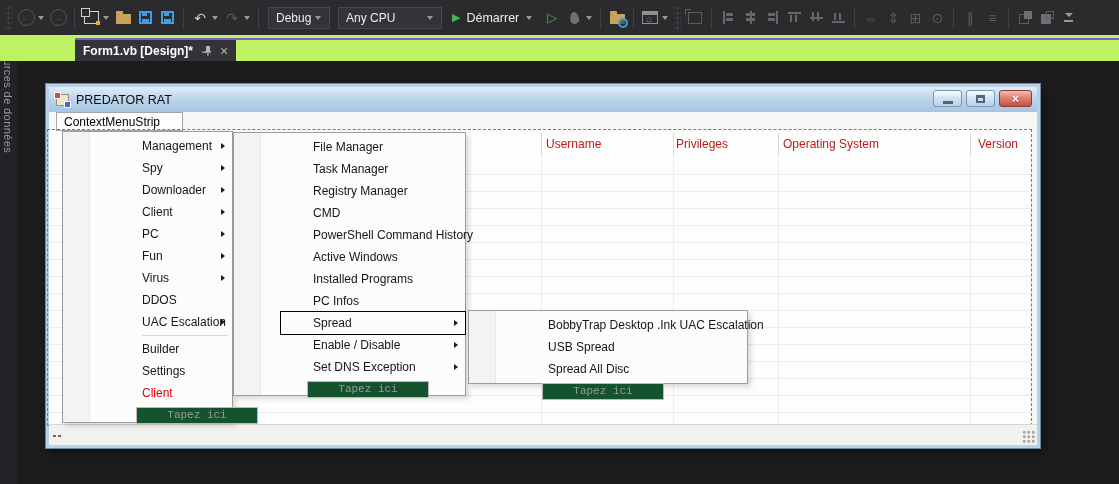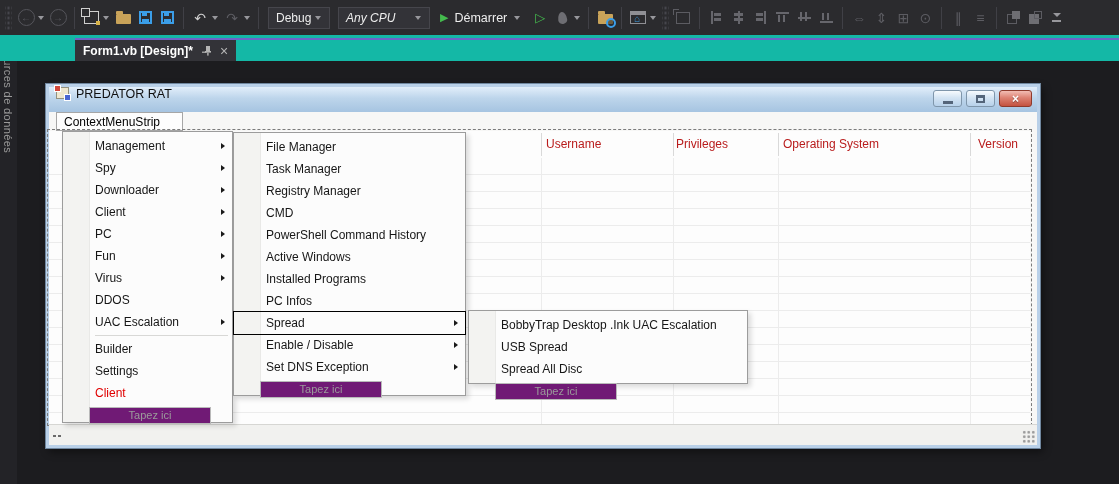--- a/index.html
+++ b/index.html
@@ -58,41 +58,41 @@
   .ic-layers::after{content:"";position:absolute;right:0;top:0;width:8px;height:8px;background:#6e6e73;}
   .ic-layers.back::after{background:transparent;border:1px solid #5c5c62;width:6px;height:6px;}
   .ic-layers.back::before{background:#6e6e73;border-color:#6e6e73;}
   .ic-ovf{position:relative;width:10px;height:11px;display:inline-block;font-style:normal;}
   .ic-ovf::before{content:"";position:absolute;left:1px;top:1px;border-left:4px solid transparent;
            border-right:4px solid transparent;border-top:4px solid #97979c;}
   .ic-ovf::after{content:"";position:absolute;left:0;top:8px;width:9px;height:2px;background:#97979c;}
   .tbcombo{display:inline-flex;align-items:center;justify-content:space-between;height:22px;background:#333338;
            border:1px solid #46464c;color:#ededed;font-size:12px;padding:0 5px 0 7px;margin:0 4px;
            box-sizing:border-box;flex:none;}
-  .tbcombo.c1{width:62px;}  .tbcombo.c2{width:92px;font-style:italic;}
+  .tbcombo.c1{width:62px;}  .tbcombo.c2{width:104px;}
   .tbstart{display:inline-flex;align-items:center;gap:6px;color:#ededed;font-size:12.5px;margin:0 6px;flex:none;}
   .tbstart .play{color:#44bb4e;font-size:11px;}
   
-  .tabwell{position:absolute;left:0;top:35px;width:100%;height:26px;background:#14b8a6;z-index:4;}
+  .tabwell{position:absolute;left:0;top:35px;width:100%;height:26px;background:#bef264;z-index:4;}
   .accent-line{position:absolute;left:75px;right:0;top:3px;height:2px;background:#6e63c8;}
   .doc-tab{position:absolute;left:75px;top:5px;height:21px;background:#333338;display:flex;align-items:center;
            padding:0 8px;color:#ffffff;font-size:12px;font-weight:bold;gap:8px;cursor:default;}
   .tab-pin svg{display:block;}
   .tab-close{color:#b5b5b5;font-size:14px;font-weight:normal;line-height:1;}
   
   .side-tab{position:absolute;left:0;top:35px;width:17px;height:449px;background:#232327;z-index:3;}
   .side-tab span{writing-mode:vertical-rl;display:block;padding-top:10px;margin-left:2px;
                  color:#9a9a9a;font-size:11px;letter-spacing:.4px;white-space:nowrap;}
   
   .form-win{position:absolute;left:46px;top:84px;width:994px;height:364px;background:#f7f7f6;
             border:3px solid #b9d0e8;box-sizing:border-box;z-index:6;
             box-shadow:0 0 0 1px #70879f,3px 4px 8px rgba(0,0,0,.45);}
   .titlebar{position:absolute;left:0;top:0;right:0;height:25px;
             background:linear-gradient(#e2eefa,#bdd5eb 45%,#a6c4e1);
-            display:flex;padding-left:7px;gap:7px;}
+            display:flex;align-items:center;padding-left:7px;gap:7px;}
   .title-text{font-size:12.5px;color:#101010;}
   .form-ico{position:relative;width:13px;height:12px;background:#efe7cf;border:1px solid #94917e;box-sizing:border-box;flex:none;}
   .form-ico::before{content:"";position:absolute;left:-3px;top:-3px;width:5px;height:5px;background:#d2493d;border:1px solid #fff;}
   .form-ico::after{content:"";position:absolute;right:-3px;bottom:-3px;width:5px;height:5px;background:#4a66d2;border:1px solid #fff;}
   .winbtns{position:absolute;right:5px;top:3px;display:flex;gap:4px;}
   .wbtn{width:29px;height:17px;border:1px solid #7f96ab;border-radius:3px;box-sizing:border-box;
         background:linear-gradient(#f7fbfe,#d4e4f3 45%,#b7d1ea);display:flex;align-items:center;justify-content:center;}
   .mingl{width:10px;height:3px;background:#54657a;margin-top:7px;}
   .maxgl{width:9px;height:8px;border:2px solid #54657a;border-top-width:3px;box-sizing:border-box;}
   .wbtn.close{width:33px;background:linear-gradient(#f2bdb4,#dd8273 45%,#c4523f);border-color:#8e3a2c;}
@@ -110,32 +110,32 @@
            background:repeating-linear-gradient(to bottom,#fdfdfd 0 16px,#ececec 16px 17px);}
   .lv-vline{position:absolute;top:27px;bottom:0;width:1px;background:#ececec;}
   
   .statusbar{position:absolute;left:0;top:337px;width:988px;height:21px;background:#f1f1ef;border-top:1px solid #d6d6d3;box-sizing:border-box;}
   .grip-dots{position:absolute;left:3px;top:9px;width:9px;height:4px;
              background-image:radial-gradient(circle,#6a6a6a 1.2px,transparent 1.4px);background-size:5px 4px;}
   .resize-grip{position:absolute;right:2px;bottom:2px;width:13px;height:13px;
              background-image:radial-gradient(circle,#9b9b9b 1.2px,transparent 1.4px);background-size:4.5px 4.5px;}
   
   .menu{position:absolute;background:#fcfcfc;border:1px solid #9c9c9c;box-sizing:border-box;
-        padding-top:3px;z-index:10;box-shadow:3px 3px 5px rgba(0,0,0,.14);}
+        padding-top:3px;z-index:10;box-shadow:3px 3px 5px rgba(0,0,0,.14);padding-left:47px;}
   .menu::before{content:"";position:absolute;left:0;top:0;bottom:0;width:26px;background:#f3f3f1;border-right:1px solid #e9e9e7;}
   .menu.m1{left:62px;top:131px;width:171px;height:292px;}
   .menu.m2{left:233px;top:132px;width:233px;height:264px;}
   .menu.m3{left:468px;top:310px;width:280px;height:74px;}
   .mi{position:relative;height:22px;line-height:22px;padding-left:32px;font-size:12px;color:#161616;white-space:nowrap;}
   .mi.sel{box-shadow:0 0 0 1px #000;}
   .arr{position:absolute;right:7px;top:7.5px;width:0;height:0;border-left:4.5px solid #1a1a1a;
        border-top:3.5px solid transparent;border-bottom:3.5px solid transparent;}
   .msep{height:1px;background:#d8d8d6;margin:2px 4px 2px 32px;position:relative;}
   .type-here{position:relative;height:17px;line-height:15px;box-sizing:border-box;width:122px;margin:3px 0 0 26px;
-             border:1px solid #b9b9b9;color:#9b9b9b;font-size:11px;text-align:center;background:#701a75;}
+             border:1px solid #b9b9b9;color:#9b9b9b;font-size:11px;text-align:center;background:#14532d;font-family:Liberation Mono, monospace;}
 </style>
 </head>
 <body>
 
 <div class="stage">
 
   <div class="vs-toolbar" id="tb">
       <span class="tbgrip"></span>
       <span class="tbi dis">
         <i class="ic-circ">←</i>

